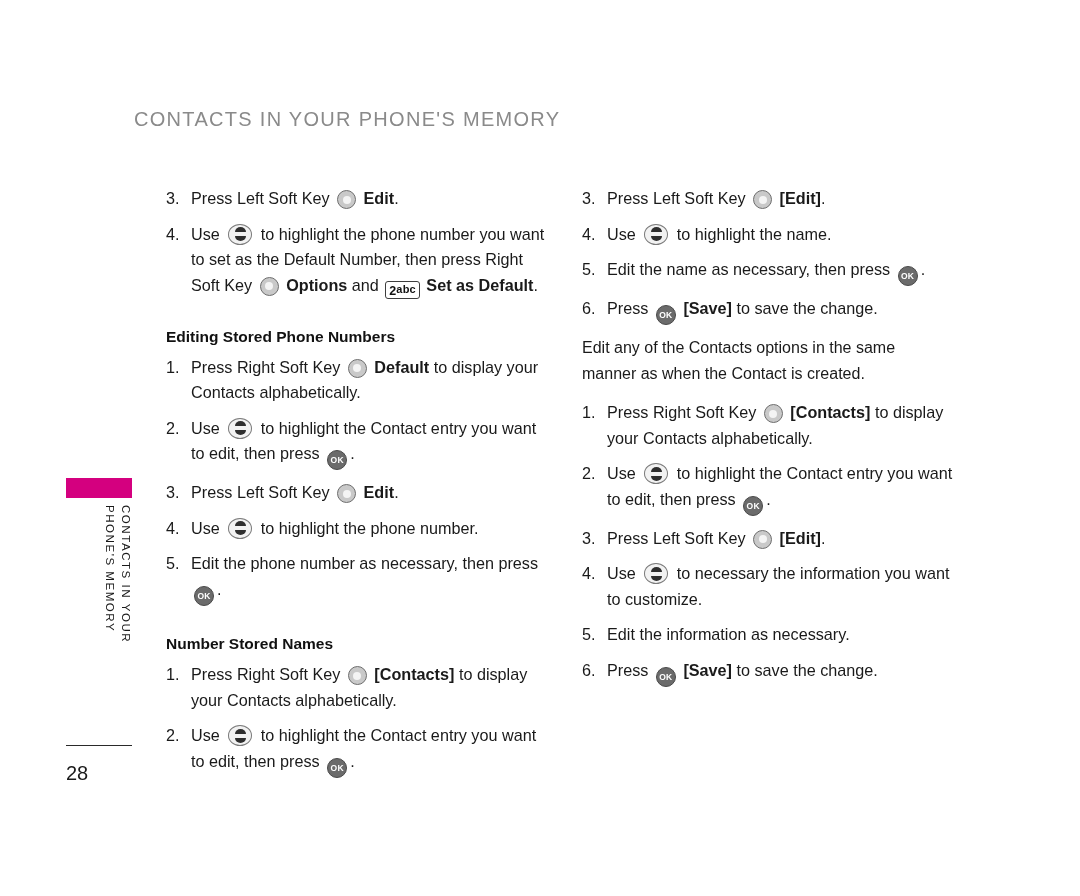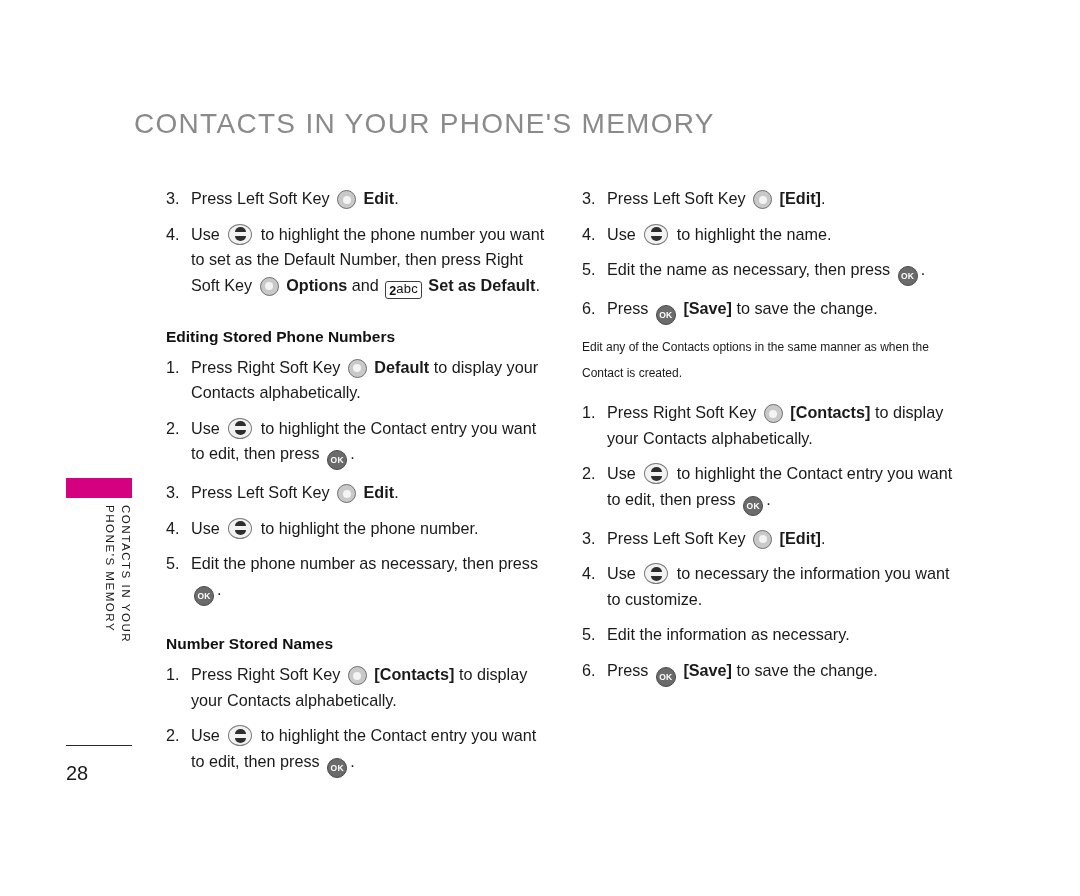--- a/index.html
+++ b/index.html
@@ -14,21 +14,21 @@
     font-family: "Liberation Sans", sans-serif;
     color: #1a1a1a;
     overflow: hidden;
   }
 
   
   #page-title {
     position: absolute;
     left: 134px;
     top: 108px;
-    font-size: 28px;
+    font-size: 20px;
     letter-spacing: 1.3px;
     color: #8a8a8a;
     font-weight: 400;
     white-space: nowrap;
   }
 
   
   #side-rail {
     position: absolute;
     left: 0;
@@ -95,21 +95,21 @@
   .section-heading {
     font-size: 15.5px;
     font-weight: bold;
     color: #111;
     margin: 28px 0 9px 0;
     line-height: 1.25;
   }
   .section-heading:first-child { margin-top: 0; }
 
   .para {
-    font-size: 12px;
+    font-size: 16px;
     line-height: 25.5px;
     margin: 0 16px 14px 0;
     color: #1a1a1a;
   }
 
   .step {
     position: relative;
     font-size: 16.2px;
     line-height: 25.5px;
     margin: 0 0 10px 0;
@@ -215,22 +215,22 @@
     white-space: nowrap;
     margin: 0 2px;
   }
   .key-pad .pad-digit {
     font-size: 12.5px;
     font-weight: bold;
     color: #111;
     vertical-align: 0px;
   }
   .key-pad .pad-letters {
-    font-size: 13px;
-    font-weight: normal;
+    font-size: 11px;
+    font-weight: bold;
     color: #111;
     vertical-align: 2px;
     letter-spacing: 0.2px;
   }
 </style>
 </head>
 <body>
 
 <div id="page-title">CONTACTS IN YOUR PHONE'S MEMORY</div>
 

